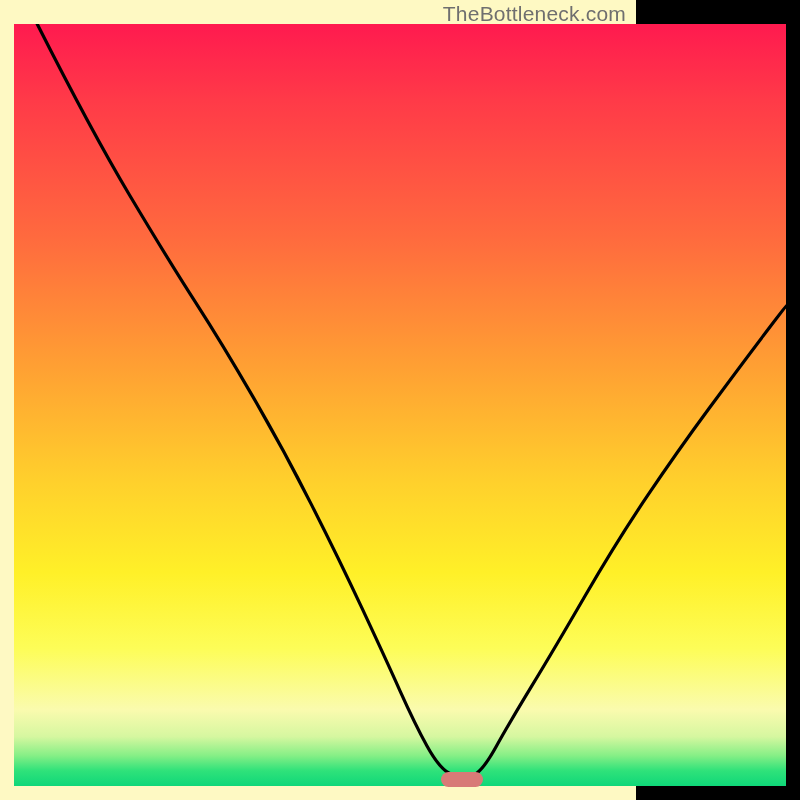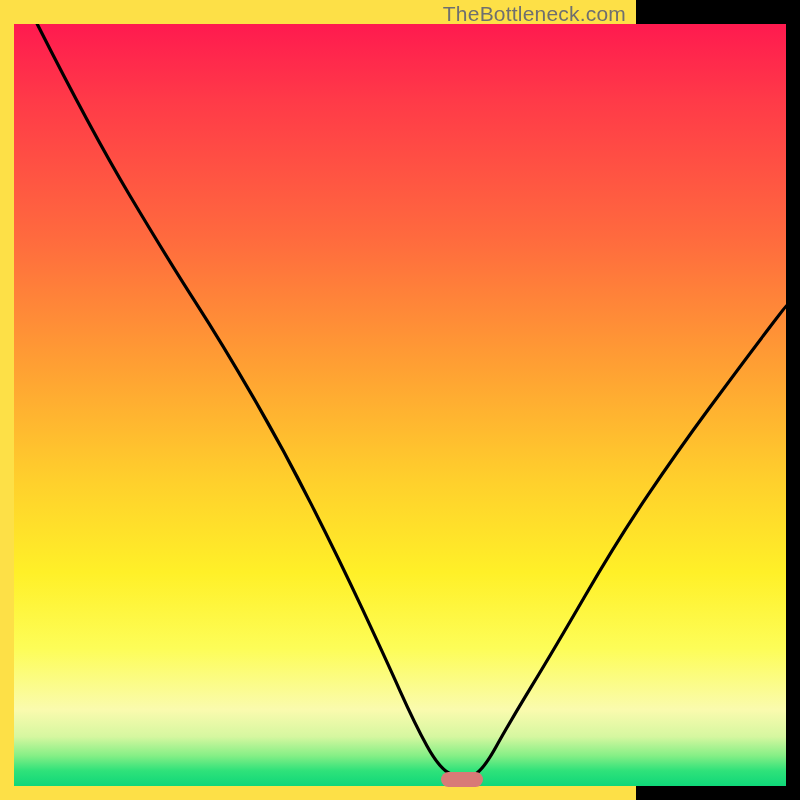--- a/index.html
+++ b/index.html
@@ -8,21 +8,21 @@
     width: 800px;
     height: 800px;
     background: #000;
     font-family: Arial, Helvetica, sans-serif;
     overflow: hidden;
   }
   .stage {
     position: relative;
     width: 636px;
     height: 800px;
-    background: #fde047;
+    background: #fef9c3;
   }
   .plot {
     position: absolute;
     left: 14px;
     top: 24px;
     width: 772px;
     height: 762px;
     
     background: linear-gradient(
       to bottom,

